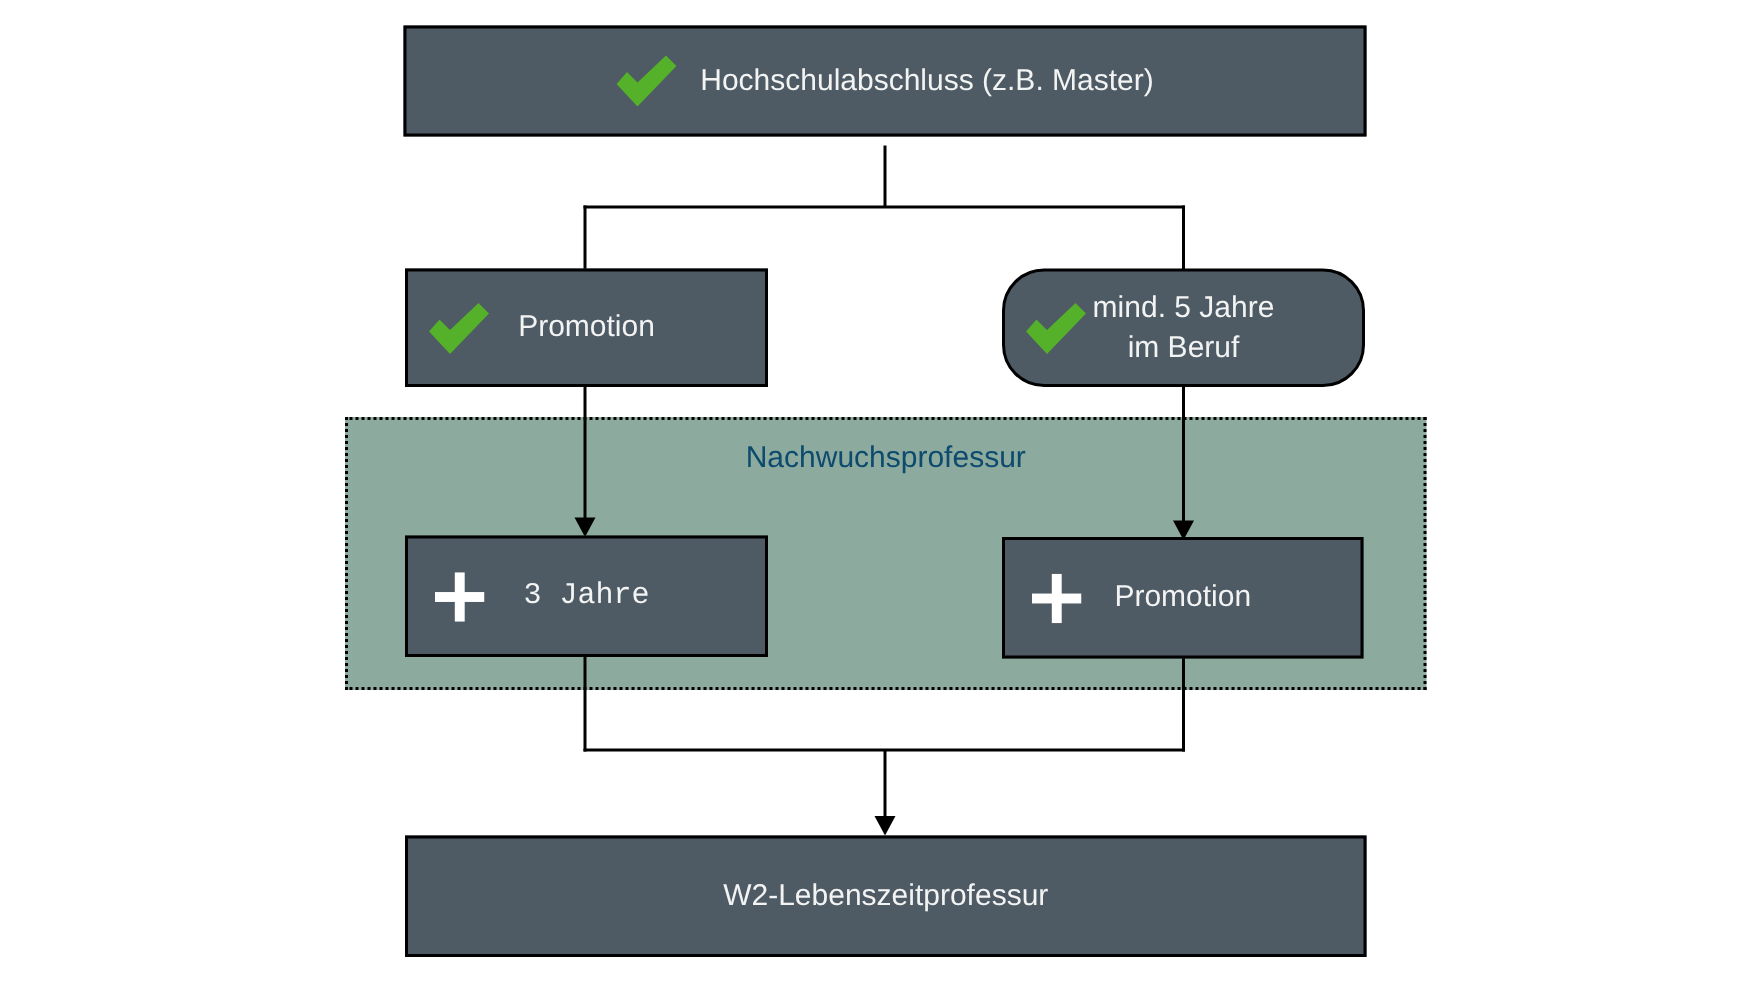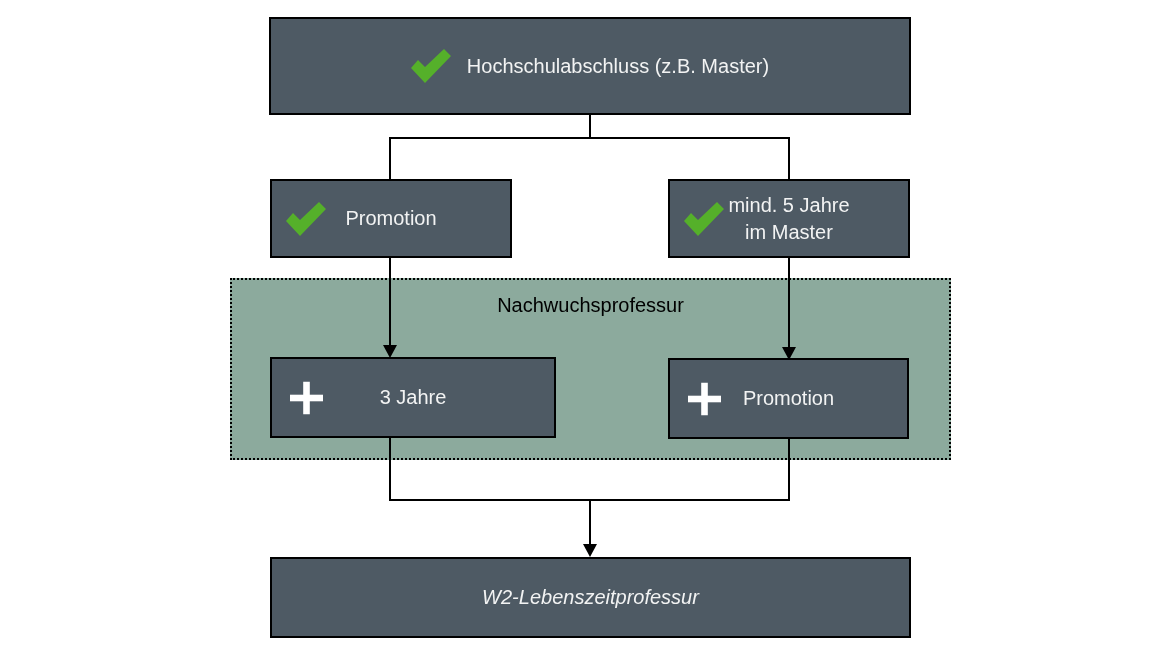--- a/index.html
+++ b/index.html
@@ -32,46 +32,46 @@
     background: #8caa9d;
     border: 2px dotted #000000;
     box-sizing: border-box;
   }
   .zone-title {
     position: absolute;
     left: 0;
     top: 12px;
     width: 100%;
     text-align: center;
-    color: #000000;
+    color: #0c4a6e;
     font-size: 20px;
     line-height: 26px;
   }
   .zone-title span { display: block; }
   .box {
     position: absolute;
     background: #4e5a64;
     border: 2px solid #000000;
     box-sizing: border-box;
     color: #f2f3f3;
     font-size: 20px;
     line-height: 27px;
     display: flex;
     align-items: center;
     justify-content: center;
     text-align: center;
   }
   .box .label { display: block; }
   .box .label span { display: block; }
-  .box-top    { left: 269px; top: 17px;  width: 642px; height: 98px; }
+  .box-top    { left: 269px; top: 17px;  width: 642px; height: 74px; }
   .box-promotion  { left: 270px; top: 179px; width: 242px; height: 79px; }
-  .box-experience { left: 668px; top: 179px; width: 242px; height: 79px; }
-  .box-zone-left  { left: 270px; top: 357px; width: 286px; height: 81px; }
+  .box-experience { left: 668px; top: 179px; width: 242px; height: 79px; border-radius: 28px; }
+  .box-zone-left  { left: 270px; top: 357px; width: 242px; height: 81px; font-family: Liberation Mono, monospace; }
   .box-zone-right { left: 668px; top: 358px; width: 241px; height: 81px; }
-  .box-bottom { left: 270px; top: 557px; width: 641px; height: 81px; font-style: italic; }
+  .box-bottom { left: 270px; top: 557px; width: 641px; height: 81px; }
   .icon-inline {
     display: inline-flex;
     align-items: center;
     margin-right: 16px;
     flex: 0 0 auto;
   }
   .icon-side {
     position: absolute;
     left: 14px;
     top: 50%;
@@ -131,21 +131,21 @@
   </div>
 
   <div class="box box-experience">
     <span class="icon-side">
       <svg width="40" height="34" viewBox="0 0 40 34" xmlns="http://www.w3.org/2000/svg">
         <polygon points="0,19 7,11 14,18 33,0 40,7 14,34" fill="#55b02a"></polygon>
       </svg>
     </span>
     <span class="label">
       <span>mind. 5 Jahre</span>
-      <span>im Master</span>
+      <span>im Beruf</span>
     </span>
   </div>
 
   <div class="box box-zone-left">
     <span class="icon-side plus">
       <svg width="33" height="33" viewBox="0 0 33 33" xmlns="http://www.w3.org/2000/svg">
         <rect x="0" y="13.2" width="33" height="6.6" fill="#ffffff"></rect>
         <rect x="13.2" y="0" width="6.6" height="33" fill="#ffffff"></rect>
       </svg>
     </span>

